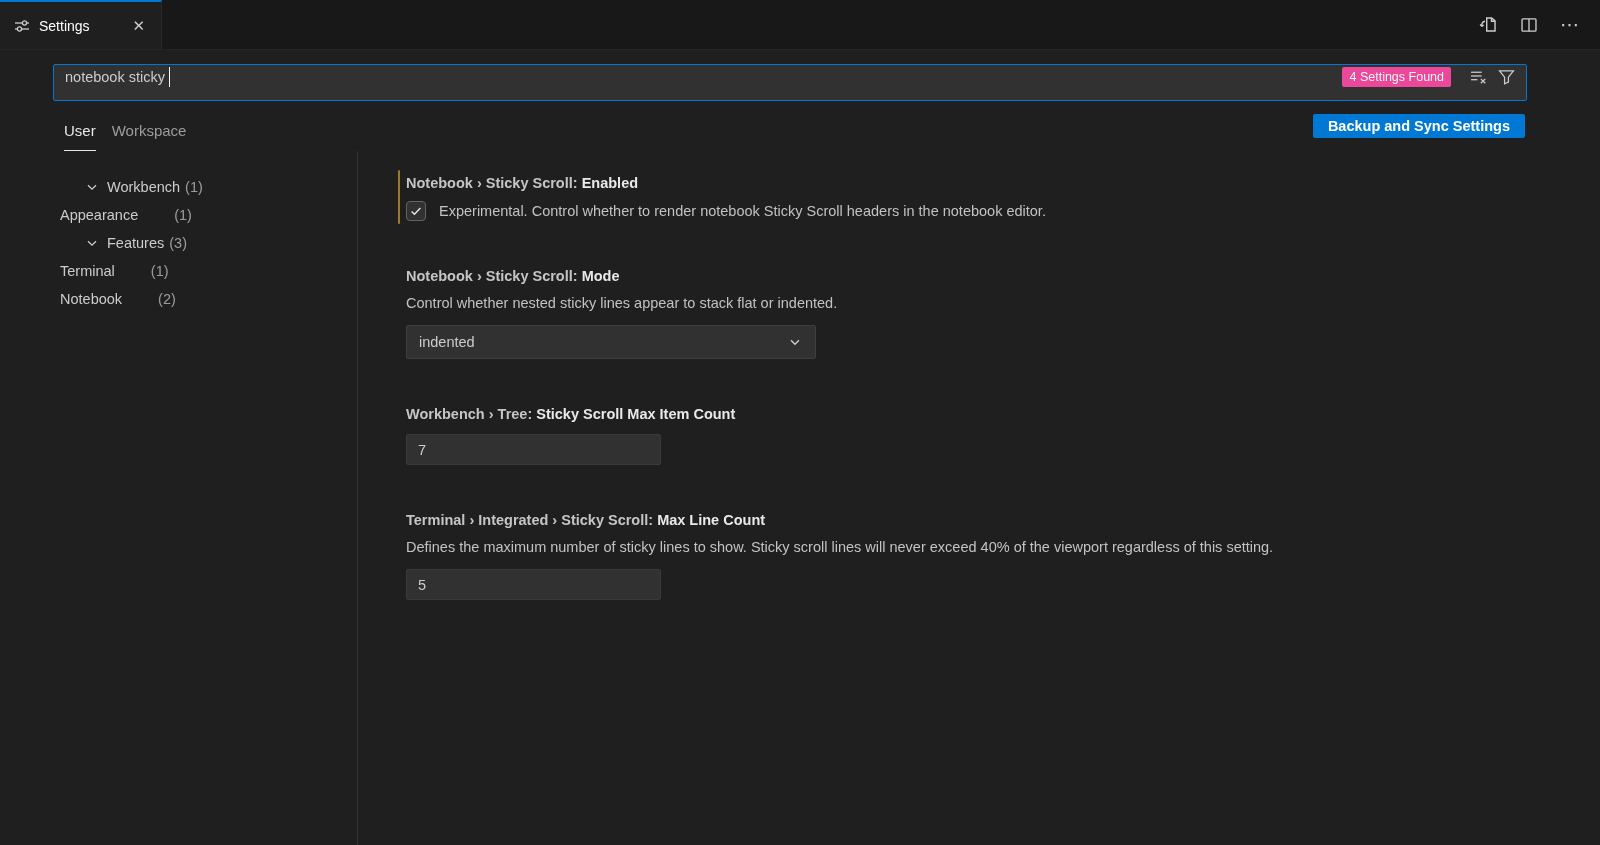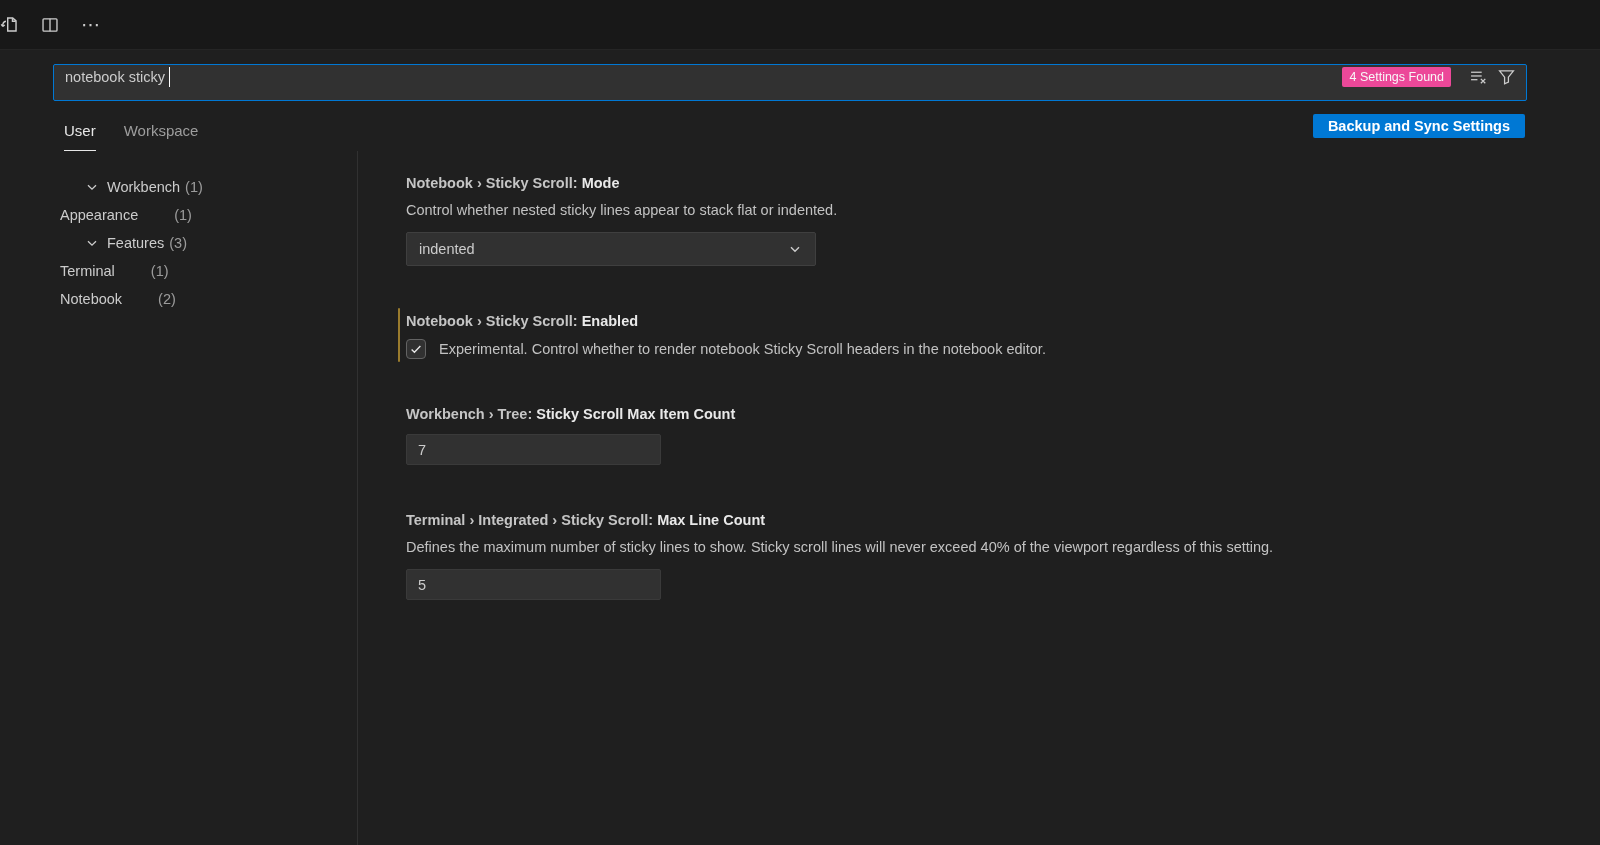--- a/index.html
+++ b/index.html
@@ -49,21 +49,21 @@
     font-size:12.5px; padding:3px 7px; border-radius:2px;
     white-space:nowrap; margin-right:10px;
   }
   .search-icon-btn { padding:2px; margin-left:7px; cursor:pointer; }
 
   
   .scope-row {
     height:50px; padding:0 75px 0 64px;
     display:flex; justify-content:space-between; align-items:center;
   }
-  .scope-tabs { display:flex; gap:28px; align-self:flex-end; }
+  .scope-tabs { display:flex; gap:16px; align-self:flex-end; }
   .scope-tab {
     font-size:15px; color:#9d9d9d; padding-bottom:11px;
     border-bottom:1px solid transparent; cursor:pointer;
   }
   .scope-tab.active { color:#e7e7e7; border-bottom-color:#e7e7e7; }
   .sync-btn {
     background:#0078d4; color:#ffffff; border:none; border-radius:2px;
     font-family:inherit; font-size:14.5px; font-weight:700;
     padding:4px 15px; cursor:pointer;
   }
@@ -114,20 +114,32 @@
     margin-top:12px; display:block; width:255px; height:31px;
     background:#313131; border:1px solid #3a3a3a; border-radius:2px;
     color:#cccccc; font-size:14.5px; padding:0 11px;
     font-family:inherit; outline:none;
   }
 </style>
 </head>
 <body>
 
 <div class="tabbar">
+  <div class="tab">
+    <span>
+      <svg width="16" height="16" viewBox="0 0 16 16" fill="none" stroke="#cccccc" stroke-width="1.3">
+        <line x1="1" y1="5" x2="15" y2="5"></line>
+          <circle cx="10.5" cy="5" r="2.1" fill="#1f1f1f"></circle>
+        <line x1="1" y1="11" x2="15" y2="11"></line>
+          <circle cx="5.5" cy="11" r="2.1" fill="#1f1f1f"></circle>
+      </svg>
+    </span>
+    <span class="tab-label">Settings</span>
+    <span class="tab-close">✕</span>
+  </div>
   <div class="editor-actions">
     <span class="editor-action">
       <svg width="19" height="19" viewBox="0 0 16 16" fill="none" stroke="#cccccc" stroke-width="1.2">
         <path d="M6.5 2.5h4.2L13.5 5v8.5h-7z"></path>
         <path d="M10.5 2.7v2.5h2.8"></path>
         <path d="M5 5.2c-2.2.4-2.8 2-2.7 4.1"></path>
         <path d="M2.3 9.5 1 7.9M2.3 9.5l1.7-1.1"></path>
       </svg>
     </span>
     <span class="editor-action">
@@ -200,53 +212,53 @@
       <span class="toc-count">(1)</span>
     </div>
     <div class="toc-item lvl1">
       <span>Notebook</span>
       <span class="toc-count">(2)</span>
     </div>
   </div>
 
   <div class="settings-list">
 
-    <div class="setting">
-      <div class="setting-title">
-        <span>Notebook › Sticky Scroll: </span><span class="setting-label">Mode</span>
-      </div>
-      <div class="setting-desc">Control whether nested sticky lines appear to stack flat or indented.</div>
-      <div class="select-box" role="combobox">
-        <span>indented</span>
-        <span>
-          <svg width="16" height="16" viewBox="0 0 16 16" fill="none" stroke="#cccccc" stroke-width="1.4">
-              <path d="M4 6.2l4 4 4-4"></path>
-            </svg>
-        </span>
-      </div>
-    </div>
-
     <div class="setting modified">
       <div class="setting-title">
         <span>Notebook › Sticky Scroll: </span><span class="setting-label">Enabled</span>
       </div>
       <div class="checkbox-row">
         <div class="checkbox" role="checkbox" aria-checked="true">
           <span>
             <svg width="14" height="14" viewBox="0 0 16 16" fill="none" stroke="#e7e7e7" stroke-width="1.6">
                 <path d="M3 8.6l3.2 3L13 4.6"></path>
               </svg>
           </span>
         </div>
         <span class="checkbox-desc">Experimental. Control whether to render notebook Sticky Scroll headers in the notebook editor.</span>
       </div>
     </div>
 
     <div class="setting">
       <div class="setting-title">
+        <span>Notebook › Sticky Scroll: </span><span class="setting-label">Mode</span>
+      </div>
+      <div class="setting-desc">Control whether nested sticky lines appear to stack flat or indented.</div>
+      <div class="select-box" role="combobox">
+        <span>indented</span>
+        <span>
+          <svg width="16" height="16" viewBox="0 0 16 16" fill="none" stroke="#cccccc" stroke-width="1.4">
+              <path d="M4 6.2l4 4 4-4"></path>
+            </svg>
+        </span>
+      </div>
+    </div>
+
+    <div class="setting">
+      <div class="setting-title">
         <span>Workbench › Tree: </span><span class="setting-label">Sticky Scroll Max Item Count</span>
       </div>
       <input class="num-input" type="text" value="7" style="">
     </div>
 
     <div class="setting">
       <div class="setting-title">
         <span>Terminal › Integrated › Sticky Scroll: </span><span class="setting-label">Max Line Count</span>
       </div>
       <div class="setting-desc">Defines the maximum number of sticky lines to show. Sticky scroll lines will never exceed 40% of the viewport regardless of this setting.</div>

